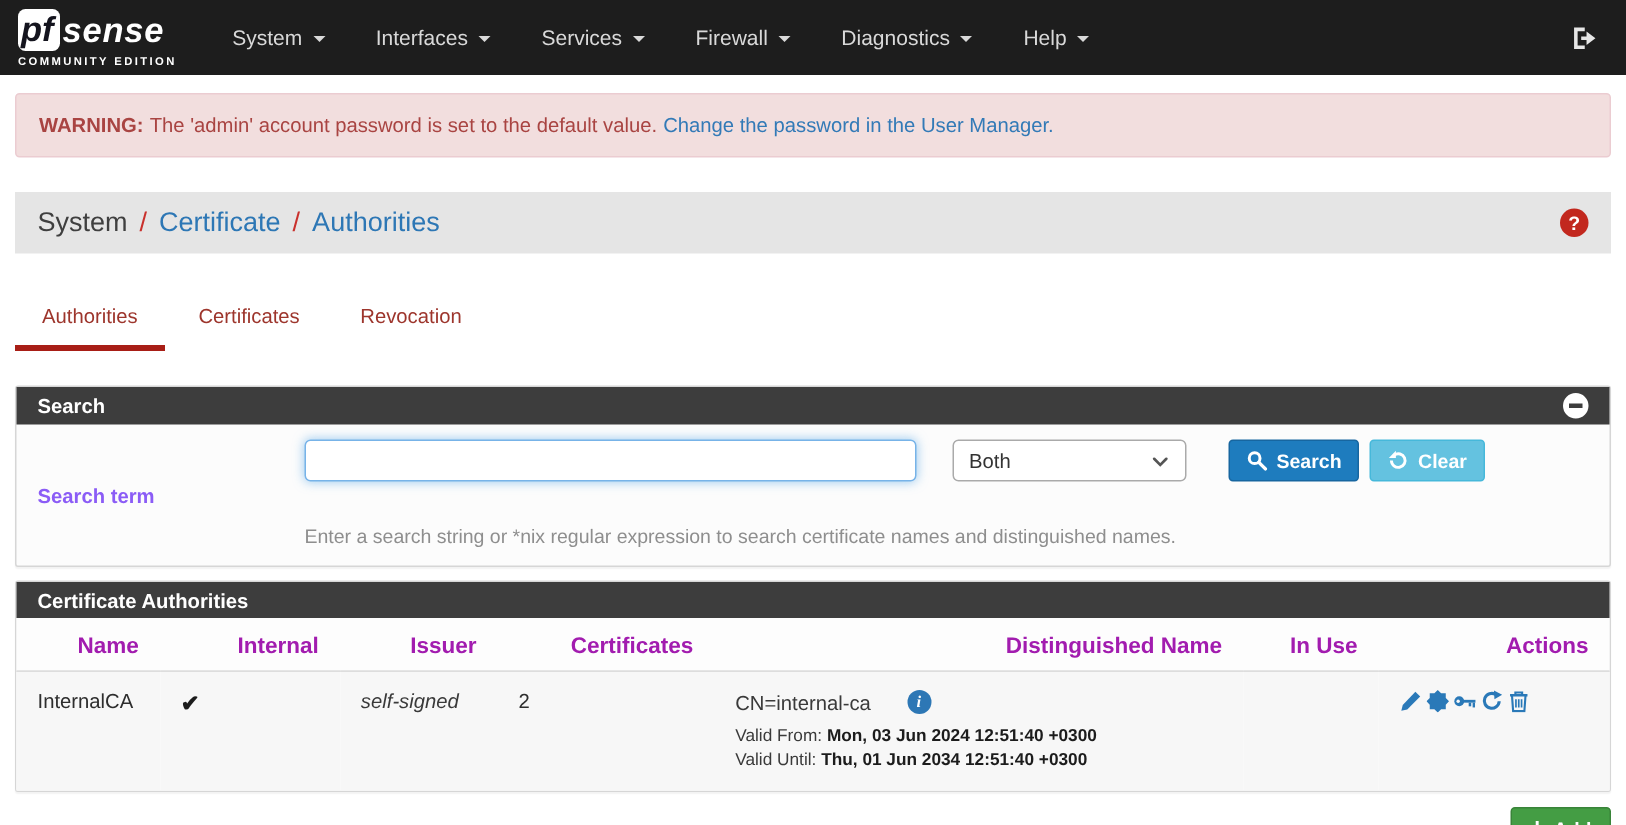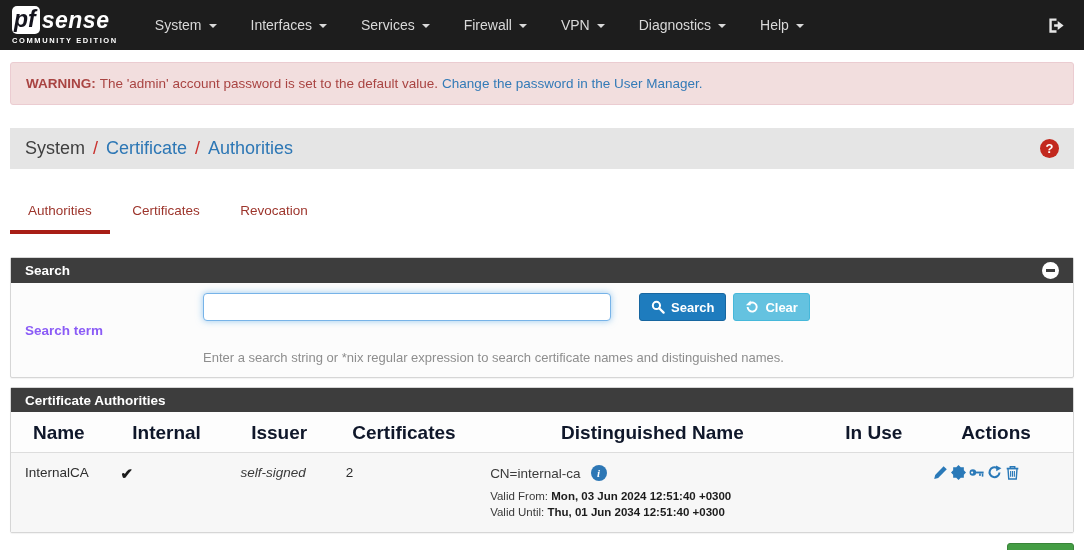--- a/index.html
+++ b/index.html
@@ -46,27 +46,27 @@
   .form-label { width: 178px; flex: 0 0 178px; font-size: 13.5px; font-weight: bold; color: #8b5cf6; padding-top: 6px; margin-top: 24px; }
   .search-input { width: 408px; height: 28px; border: 1px solid #77b3e8; border-radius: 4px; box-shadow: 0 0 7px rgba(102,175,233,.65); outline: none; padding: 0 8px; font-size: 13.5px; font-family: "Liberation Sans", sans-serif; }
   .select-box { margin-left: 24px; width: 156px; height: 28px; background: #fff; border: 1px solid #aaa; border-radius: 4px; display: flex; align-items: center; justify-content: space-between; padding: 0 10px; font-size: 13.5px; color: #333; cursor: pointer; }
   .btn-group { margin-left: 28px; display: flex; gap: 7px; }
   .btn { height: 28px; border-radius: 3px; font-size: 13px; font-weight: bold; color: #fff; display: flex; align-items: center; gap: 6px; padding: 0 11px; cursor: pointer; border: 1px solid transparent; font-family: "Liberation Sans", sans-serif; }
   .btn-search { background: #1e7cbe; border-color: #1766a0; }
   .btn-clear { background: #64c2e0; border-color: #46b8da; }
   .help-text { margin-left: 178px; margin-top: 12px; color: #8e8e8e; font-size: 13px; }
   
   table { width: 100%; border-collapse: collapse; background: #fdfdfd; }
-  th { text-align: center; font-size: 19px; color: #0f172a; padding: 10px 14px 8px; border-bottom: 1px solid #ddd; }
+  th { text-align: right; font-size: 15px; color: #a21caf; padding: 10px 14px 8px; border-bottom: 1px solid #ddd; }
   td { font-size: 13.5px; color: #2e2e2e; padding: 12px 14px 14px; background: #f7f7f7; vertical-align: top; }
   .col-name { width: 9%; } .col-internal { width: 11.3%; } .col-issuer { width: 9.9%; }
   .col-certs { width: 13.6%; } .col-dn { width: 33.2%; } .col-inuse { width: 8.5%; }
   .check { font-size: 15px; color: #1c1c1c; font-weight: bold; }
   .issuer { font-style: italic; color: #3a3a3a; }
-  .dn-line { display: flex; align-items: center; gap: 10px; color: #3a3a3a; }
+  .dn-line { display: flex; align-items: center; gap: 24px; color: #3a3a3a; }
   .info-circle { width: 16px; height: 16px; border-radius: 50%; background: #2d77b5; color: #fff; font: bold italic 11px "Liberation Serif", serif; display: flex; align-items: center; justify-content: center; cursor: pointer; }
   .valid-line { font-size: 11.5px; color: #3a3a3a; margin-top: 9px; }
   .valid-line + .valid-line { margin-top: 4px; }
   .valid-line b { color: #1c1c1c; }
   .actions { display: flex; gap: 3px; color: #2a79b8; }
   .action-icon { display: flex; cursor: pointer; }
   
   .add-row { display: flex; justify-content: flex-end; margin: 10px 10px 0; }
   .btn-add { background: #449d44; border-color: #398439; padding: 0 12px; }
   .plus-glyph { font-size: 17px; font-weight: bold; line-height: 1; margin-top: -2px; }
@@ -90,24 +90,20 @@
     <div class="nav-item">
         <span>Interfaces</span>
         <span class="caret"></span>
       </div>
     <div class="nav-item">
         <span>Services</span>
         <span class="caret"></span>
       </div>
     <div class="nav-item">
         <span>Firewall</span>
-        <span class="caret"></span>
-      </div>
-    <div class="nav-item">
-        <span>VPN</span>
         <span class="caret"></span>
       </div>
     <div class="nav-item">
         <span>Diagnostics</span>
         <span class="caret"></span>
       </div>
     <div class="nav-item">
         <span>Help</span>
         <span class="caret"></span>
       </div>
@@ -145,20 +141,26 @@
   <div class="panel-heading">
     <span>Search</span>
     <span class="minus-circle">
         <i></i>
       </span>
   </div>
   <div class="panel-body">
     <div class="form-row">
       <label class="form-label">Search term</label>
       <input class="search-input" type="text" value="" style="">
+      <div class="select-box">
+        <span>Both</span>
+        <svg width="13" height="13" viewBox="0 0 16 16" fill="none" stroke="#555" stroke-width="2.2" stroke-linecap="round">
+            <path d="M3 6l5 5 5-5"></path>
+          </svg>
+      </div>
       <div class="btn-group">
         <button class="btn btn-search">
           <svg width="14" height="14" viewBox="0 0 16 16">
               <circle cx="6.2" cy="6.2" r="4.1" fill="none" stroke="#fff" stroke-width="2.3"></circle>
               <path d="M9.4 9.4l5 5" stroke="#fff" stroke-width="2.6" stroke-linecap="round"></path>
             </svg>
           <span>Search</span>
         </button>
         <button class="btn btn-clear">
           <svg width="14" height="14" viewBox="0 0 16 16">

